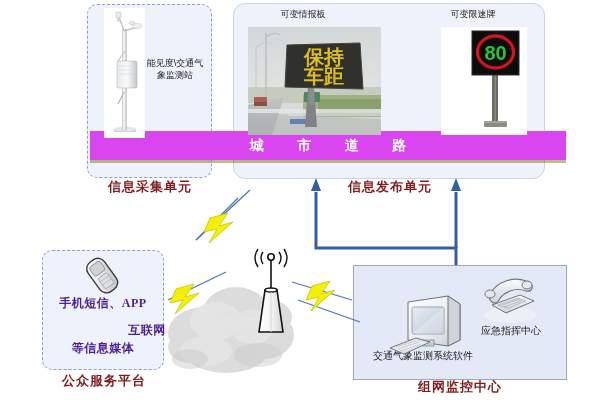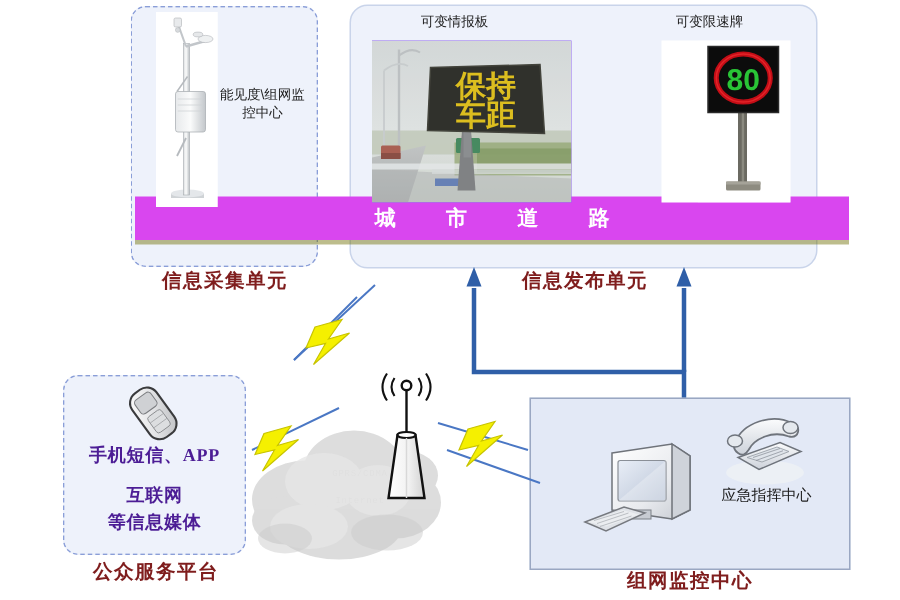--- a/index.html
+++ b/index.html
@@ -123,21 +123,21 @@
 
       <ellipse cx="32" cy="17" rx="5" ry="2.4" fill="#eef0f1" stroke="#b0b4b8" stroke-width=".4"></ellipse>
       <ellipse cx="27" cy="14" rx="3.2" ry="1.6" fill="#e6e8ea" stroke="#b0b4b8" stroke-width=".4"></ellipse>
 
       <line x1="19" y1="22" x2="14" y2="8" stroke="#c2c6ca" stroke-width="1.4"></line>
       <rect x="11" y="3" width="5" height="6" rx="1" fill="#e8eaec" stroke="#aeb2b6" stroke-width=".4"></rect>
       <circle cx="13.5" cy="11" r="1.6" fill="#d7dadd" stroke="#aeb2b6" stroke-width=".3"></circle>
     </svg>
   </div>
 
-  <div class="small-label" style="left:146px;top:57px;width:58px;z-index:16;">能见度\组网监控中心</div>
+  <div class="small-label" style="left:146px;top:57px;width:58px;z-index:16;">能见度\交通气象监测站</div>
 
   <div class="unit-label" style="left:100px;top:178px;width:100px;">信息采集单元</div>
 
   <div class="panel panel-round" style="left:233px;top:3px;width:312px;height:176px;"></div>
 
   <div class="cap" style="left:248px;top:8px;width:110px;">可变情报板</div>
   <div class="cap" style="left:418px;top:8px;width:110px;">可变限速牌</div>
 
   <div class="photo" style="left:248px;top:27px;width:133px;height:108px;z-index:15;">
     <svg width="133" height="108" viewBox="0 0 133 108">
@@ -226,21 +226,21 @@
     <g transform="rotate(-36 25 20)">
       <rect x="14" y="2" width="20" height="36" rx="8" fill="url(#ph)" stroke="#3a3b3d" stroke-width="1.4"></rect>
       <rect x="17.5" y="6" width="13" height="11" rx="2.5" fill="#cfd1d4" stroke="#7b7d80" stroke-width=".7"></rect>
       <rect x="18.5" y="20" width="11" height="13" rx="2" fill="#dcdee0" stroke="#8b8d90" stroke-width=".6"></rect>
       <line x1="18.5" y1="24" x2="29.5" y2="24" stroke="#a9abae" stroke-width=".6"></line>
       <line x1="18.5" y1="28" x2="29.5" y2="28" stroke="#a9abae" stroke-width=".6"></line>
     </g>
   </svg>
 
   <div class="inner-label" style="left:42px;top:295px;width:122px;font-size:12px;">手机短信、APP</div>
-  <div class="inner-label" style="left:42px;top:322px;width:122px;font-size:12px;">互联网</div>
+  <div class="inner-label" style="left:42px;top:322px;width:122px;font-size:12px;padding-left:44px;">互联网</div>
   <div class="inner-label" style="left:42px;top:340px;width:122px;font-size:12px;">等信息媒体</div>
 
   <div class="unit-label" style="left:48px;top:372px;width:112px;">公众服务平台</div>
 
   <svg style="position:absolute;left:160px;top:255px;z-index:4;" width="140" height="130" viewBox="0 0 140 130">
     <g fill="#d7d7d7" opacity=".85">
       <ellipse cx="44" cy="78" rx="36" ry="26"></ellipse>
       <ellipse cx="76" cy="60" rx="34" ry="28"></ellipse>
       <ellipse cx="104" cy="80" rx="30" ry="24"></ellipse>
       <ellipse cx="66" cy="96" rx="42" ry="22"></ellipse>
@@ -326,20 +326,21 @@
       <line x1="22" y1="30" x2="40" y2="24"></line>
       <line x1="24" y1="32" x2="42" y2="25.5"></line>
     </g>
 
     <path d="M10 20 q4 -10 16 -14 q12 -4 22 1 q5 2 4 6 q-1 4 -6 3 q-8 -3 -16 0 q-8 3 -11 9 q-3 5 -7 2 q-4 -3 -2 -7 Z" fill="url(#tel)" stroke="#6f747c" stroke-width="1.2"></path>
     <ellipse cx="10" cy="19" rx="5" ry="4" fill="#e5e9ee" stroke="#6f747c" stroke-width="1"></ellipse>
     <ellipse cx="47" cy="10" rx="5" ry="4" fill="#e5e9ee" stroke="#6f747c" stroke-width="1"></ellipse>
   </svg>
 
   <div class="small-label" style="left:466px;top:325px;width:90px;font-size:10px;">应急指挥中心</div>
+  <div class="small-label" style="left:358px;top:350px;width:130px;font-size:10px;">交通气象监测系统软件</div>
 
   <div class="unit-label" style="left:405px;top:378px;width:110px;">组网监控中心</div>
 
   <svg class="layer">
 
     <g fill="none" stroke="#2f5fa8" stroke-width="3">
       <path d="M456 265 L456 248 L316 248 L316 192"></path>
       <path d="M456 248 L456 192"></path>
     </g>
     <polygon points="316,178 311,191 321,191" fill="#2f5fa8"></polygon>

